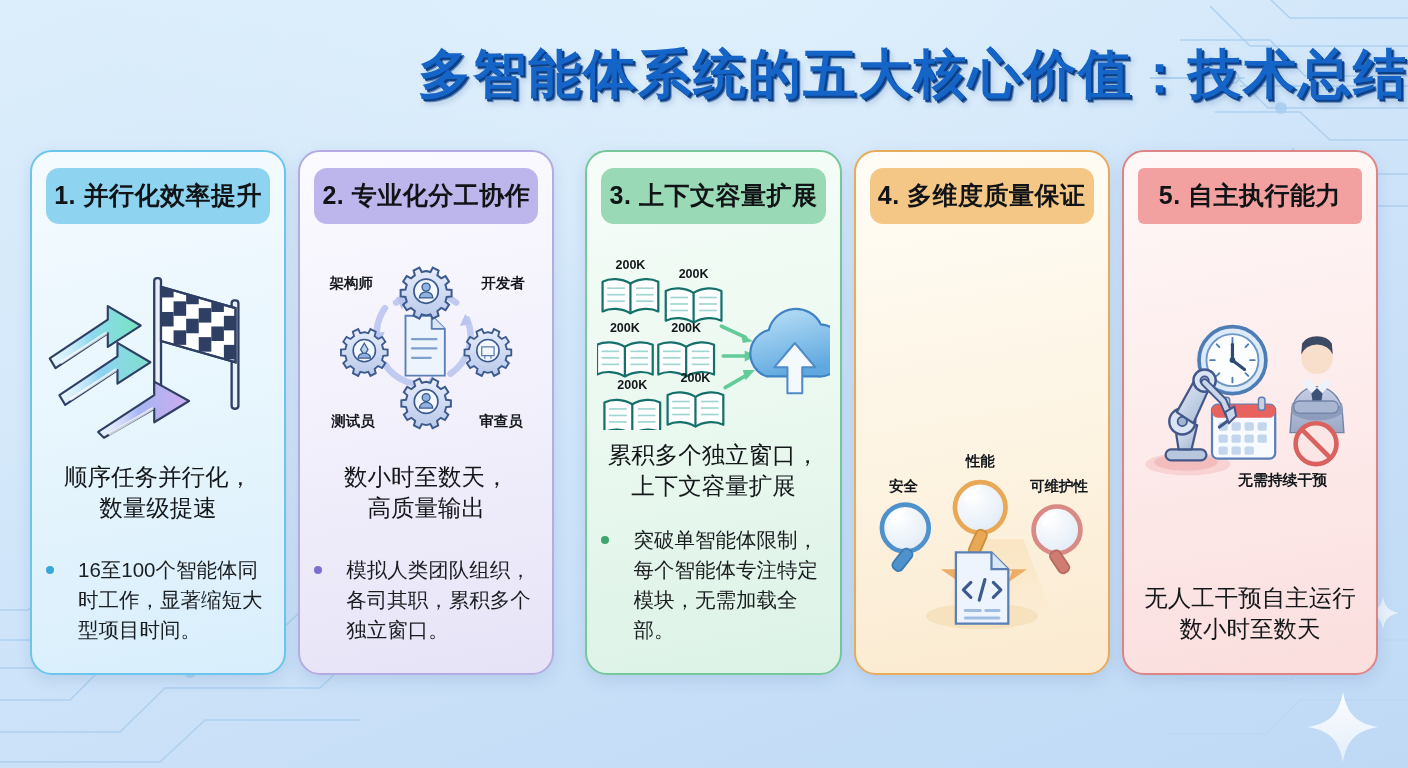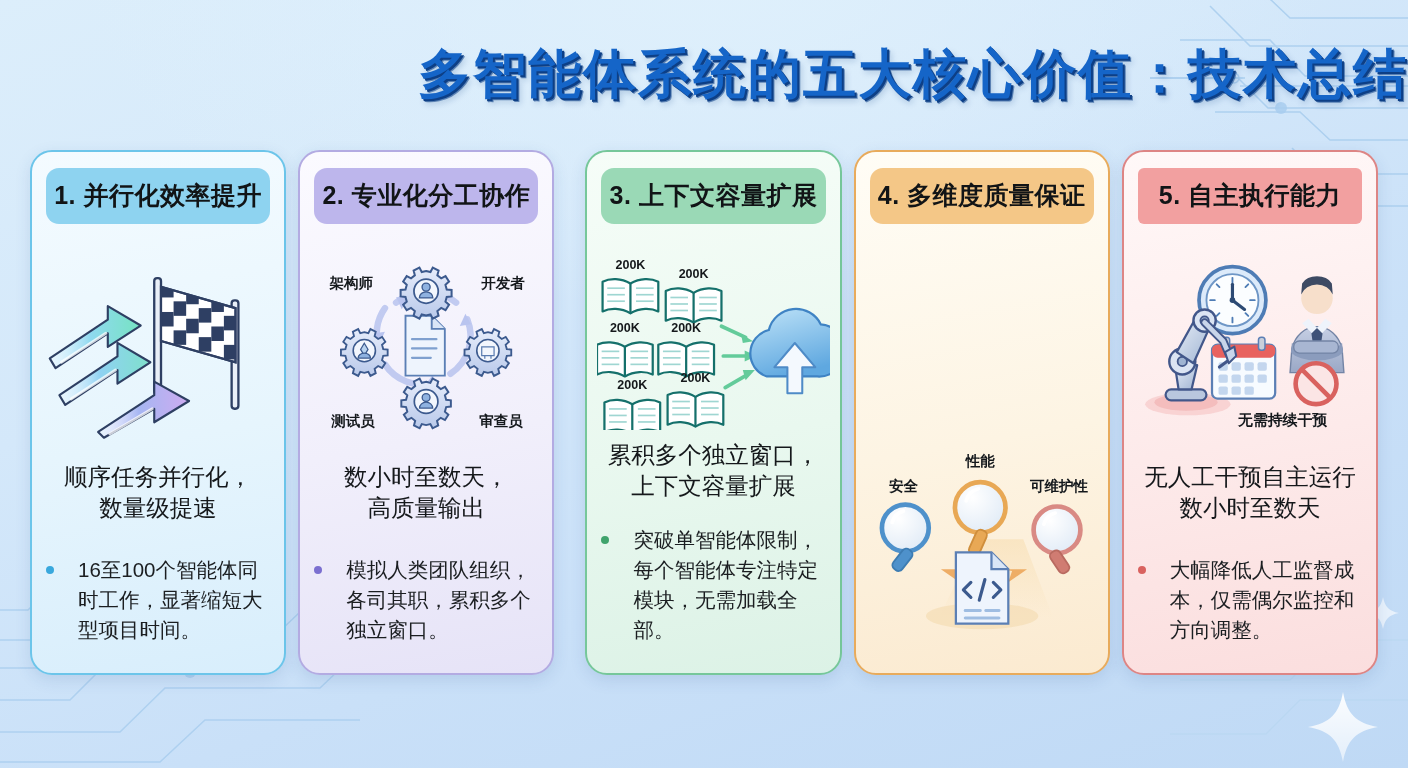--- a/index.html
+++ b/index.html
@@ -611,19 +611,15 @@
           <path d="M98 112 l10 -6 2 10 -8 8 Z" fill="#c8d5ea" stroke="#42578a" stroke-width="2.2" stroke-linejoin="round"></path>
           <path d="M100 122 l-8 6" stroke="#42578a" stroke-width="3.4" stroke-linecap="round"></path>
         </g>
 
         <text class="cap-label" x="160" y="190" text-anchor="middle">无需持续干预</text>
       </svg>
     </div>
 
     <div class="headline">无人工干预自主运行
 数小时至数天</div>
-    <div class="bullet">
-      <span class="dot"></span>
-      <span class="bullet-text">大幅降低人工监督成本，仅需偶尔监控和方向调整。</span>
-    </div>
   </section>
 
 </div>
 
 </body></html>

